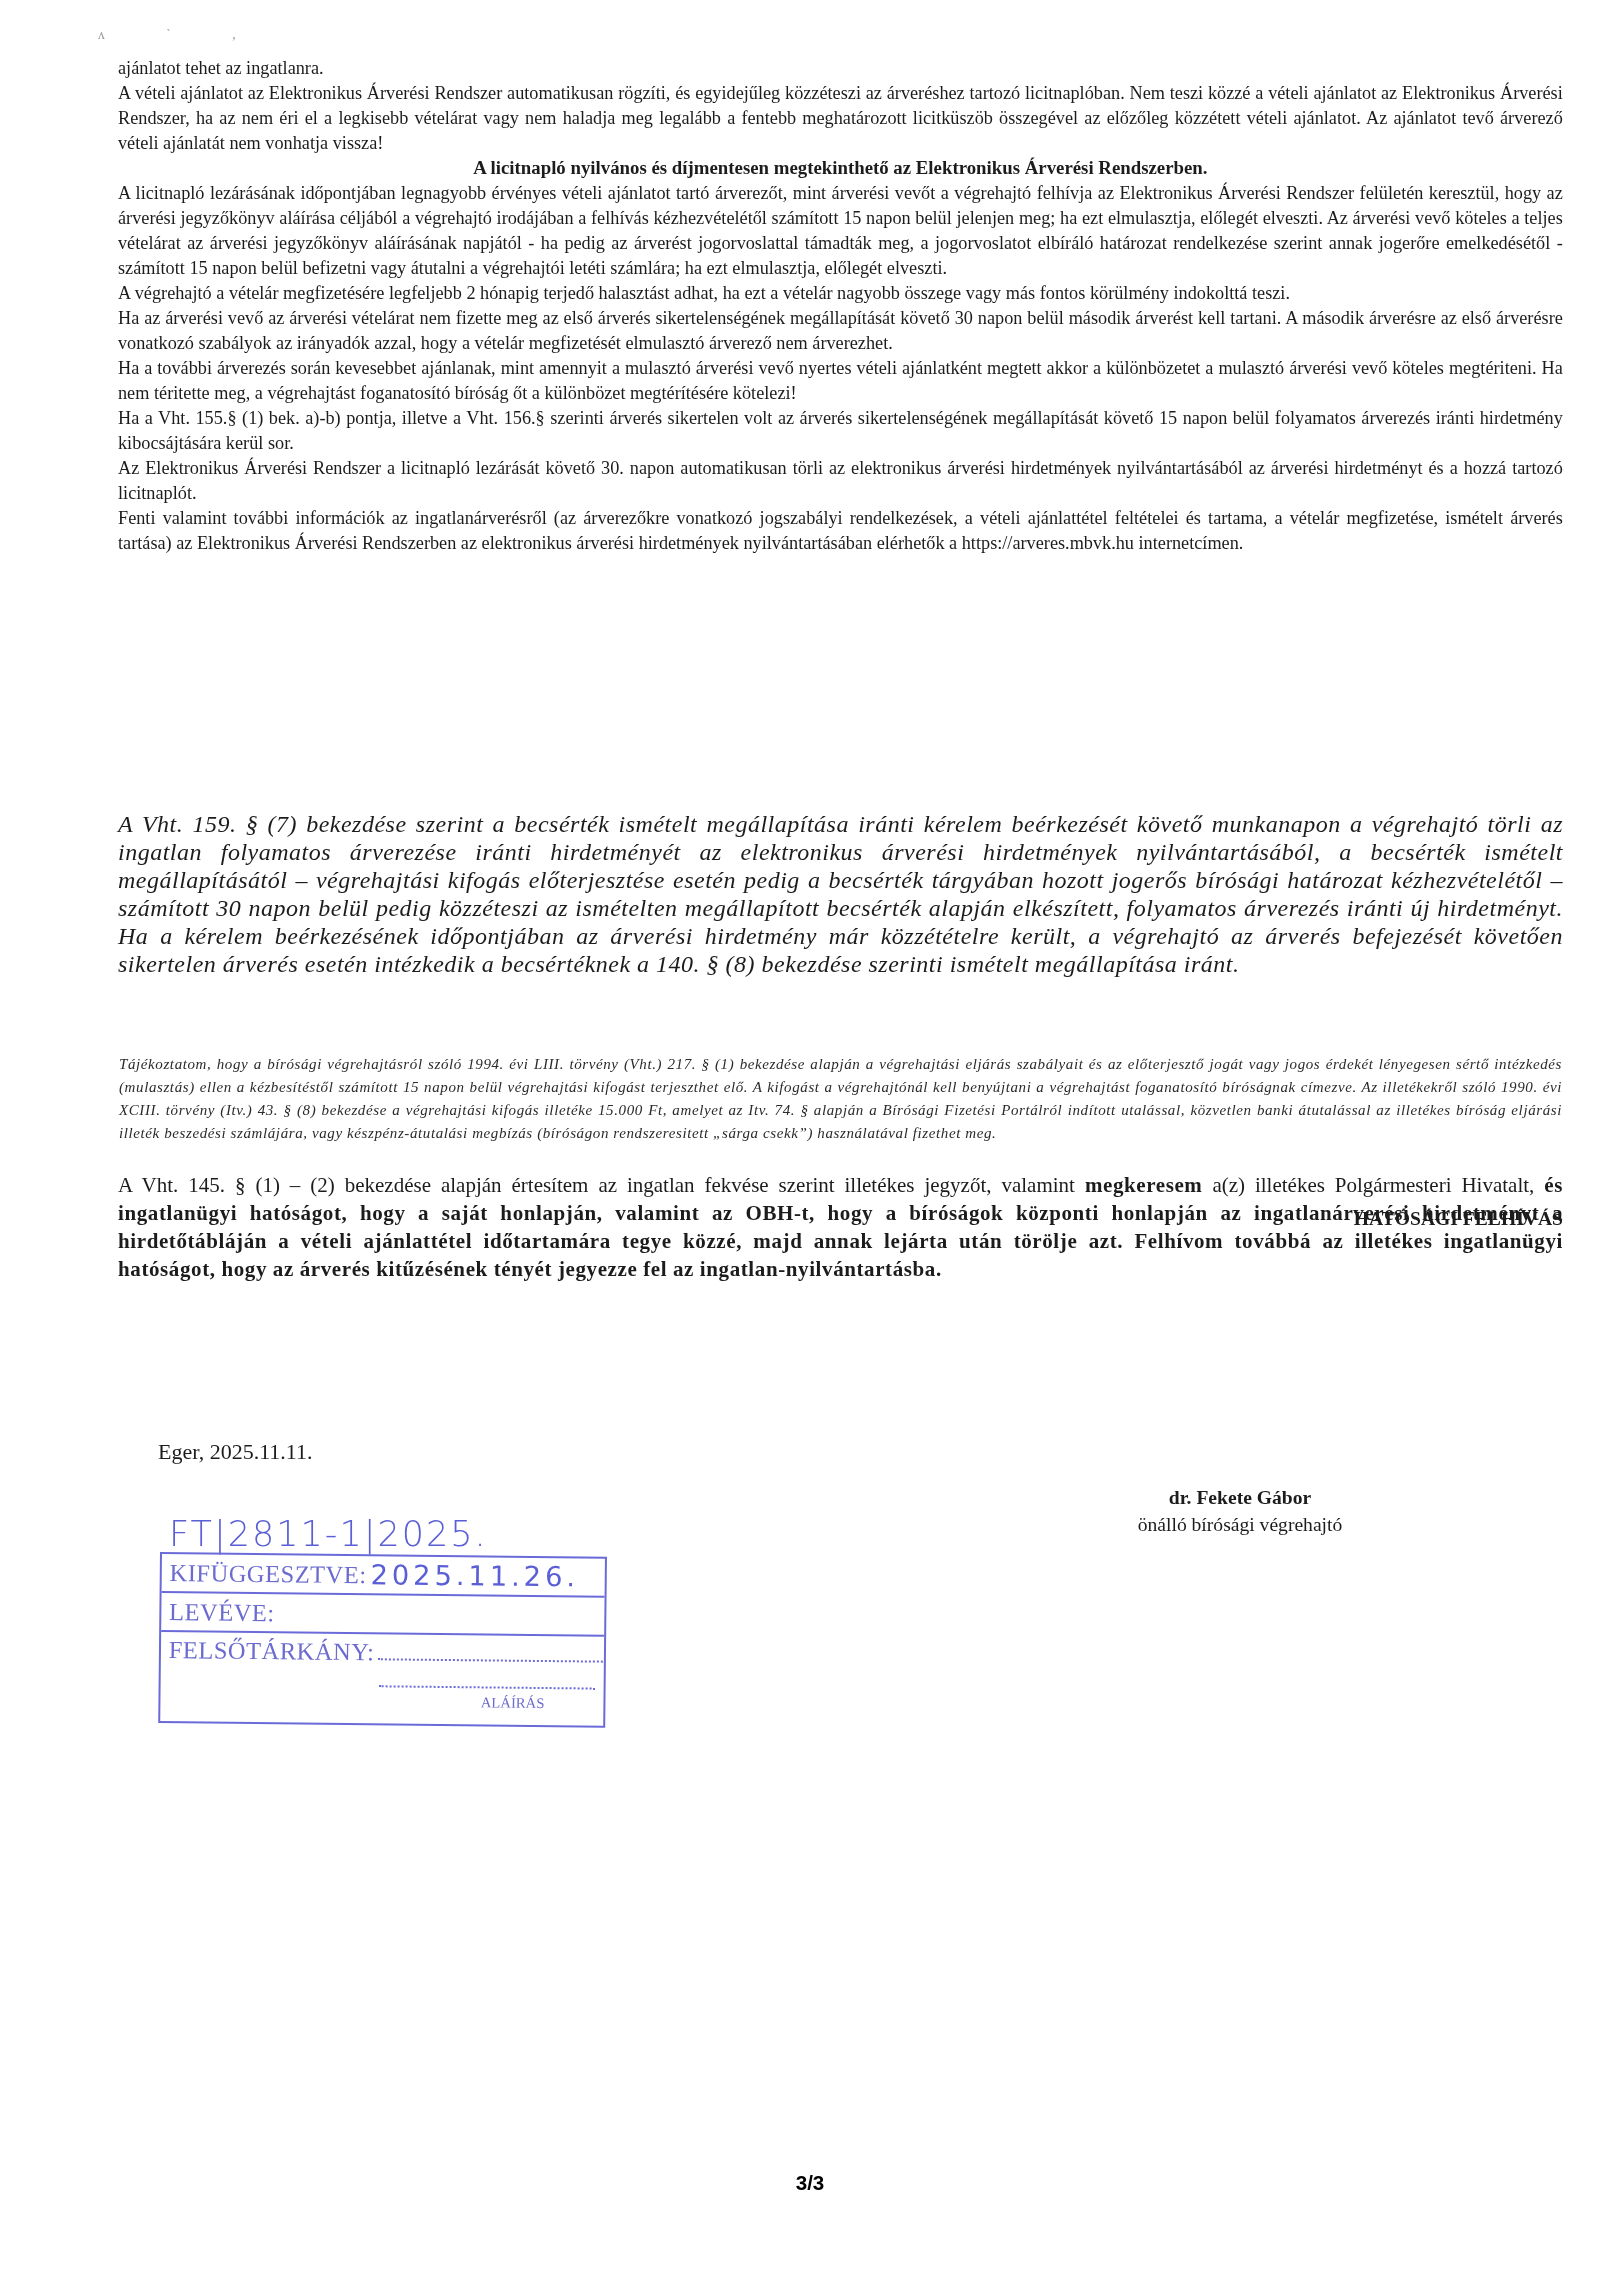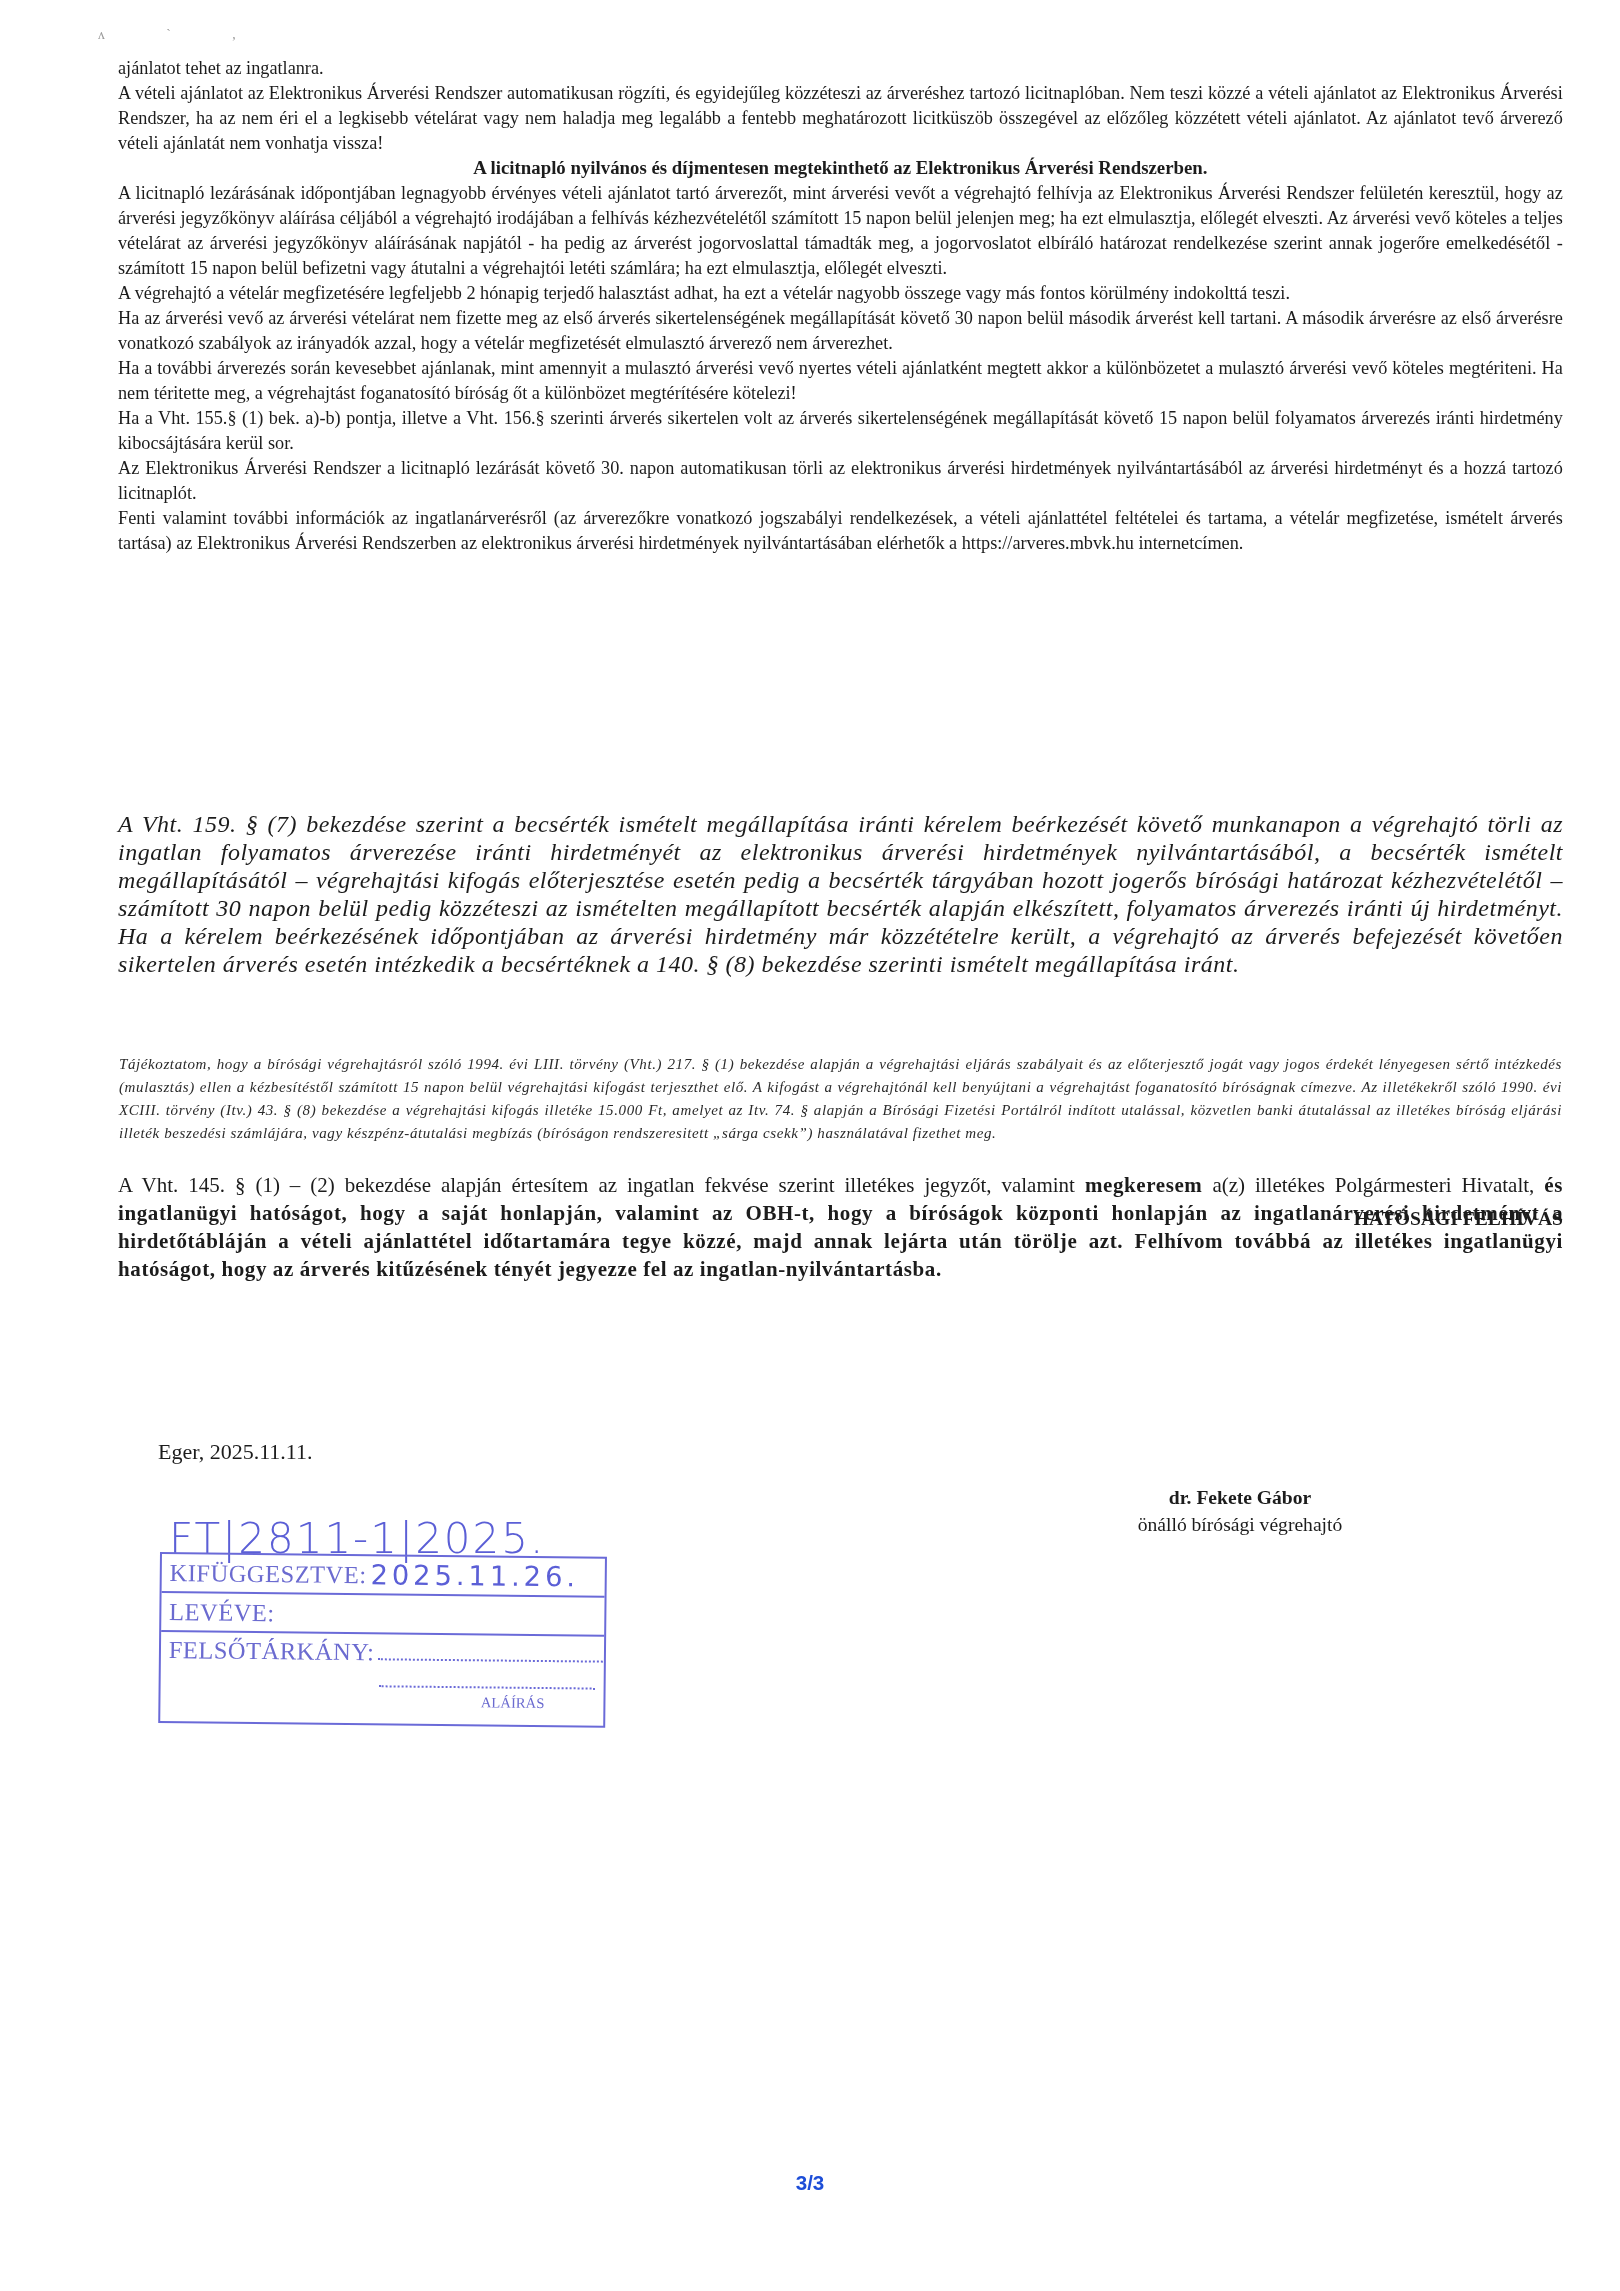--- a/index.html
+++ b/index.html
@@ -36,35 +36,35 @@
     position: absolute; top: 1116px; left: 0; width: 1445px;
     font-size: 21px; line-height: 28px; text-align: justify;
   }
   .authority p { margin: 0; }
   .authority b { font-weight: bold; letter-spacing: 0.6px; }
   .date { position: absolute; top: 1384px; left: 0; font-size: 22px; margin-left: 40px; }
   .signature { position: absolute; top: 1429px; left: 936px; width: 372px; text-align: center; font-size: 19.6px; line-height: 27.4px; }
   .signature .name { font-weight: bold; }
   .stamp-handwritten {
     position: absolute; top: 1514px; left: 169px; font-family: "DejaVu Sans", sans-serif;
-    color: #5b5fd6; font-size: 42px; letter-spacing: 2px; font-weight: 300;
+    color: #5b5fd6; font-size: 35px; letter-spacing: 2px; font-weight: 300;
   }
   .stamp {
     position: absolute; top: 1552px; left: 160px; width: 443px; height: 167px;
     border: 2.5px solid #6a6ad8; color: #6b6bd0;
     transform: rotate(0.6deg); transform-origin: left top;
   }
   .stamp .row { height: 37px; border-bottom: 2.5px solid #6a6ad8; display: flex; align-items: center; padding-left: 7.8px; font-size: 24.5px; }
   .stamp .row .lbl { letter-spacing: 0.5px; }
   .stamp .row .hand { font-family: "DejaVu Sans", sans-serif; font-size: 27.4px; letter-spacing: 3.9px; margin-left: 3.9px; color: #5b5fd6; }
   .stamp .row.last { border-bottom: none; height: auto; display: block; padding-top: 3.9px; }
   .stamp .dots { display: inline-block; border-bottom: 2px dotted #6a6ad8; width: 225px; margin-left: 3.9px; }
   .stamp .dots2 { display: block; border-bottom: 2px dotted #6a6ad8; width: 216px; margin-left: 210px; margin-top: 19.6px; }
   .stamp .sig { display: block; text-align: right; padding-right: 59px; font-size: 14.7px; margin-top: 5.9px; }
-  .page-number { position: absolute; top: 2171px; left: 0; width: 1620px; text-align: center; font-family: "Liberation Sans", sans-serif; font-weight: bold; font-size: 20.6px; color: #1d4ed8; }
+  .page-number { position: absolute; top: 2171px; left: 0; width: 1620px; text-align: center; font-family: "Liberation Sans", sans-serif; font-weight: bold; font-size: 20.6px; color: #000000; }
 </style>
 </head>
 <body>
 
 <div class="scan-marks">ʌ ` ,</div>
 
 <div class="page">
   <div class="body-text">
     <p>ajánlatot tehet az ingatlanra.</p>
     <p>A vételi ajánlatot az Elektronikus Árverési Rendszer automatikusan rögzíti, és egyidejűleg közzéteszi az árveréshez tartozó licitnaplóban. Nem teszi közzé a vételi ajánlatot az Elektronikus Árverési Rendszer, ha az nem éri el a legkisebb vételárat vagy nem haladja meg legalább a fentebb meghatározott licitküszöb összegével az előzőleg közzétett vételi ajánlatot. Az ajánlatot tevő árverező vételi ajánlatát nem vonhatja vissza!</p>

